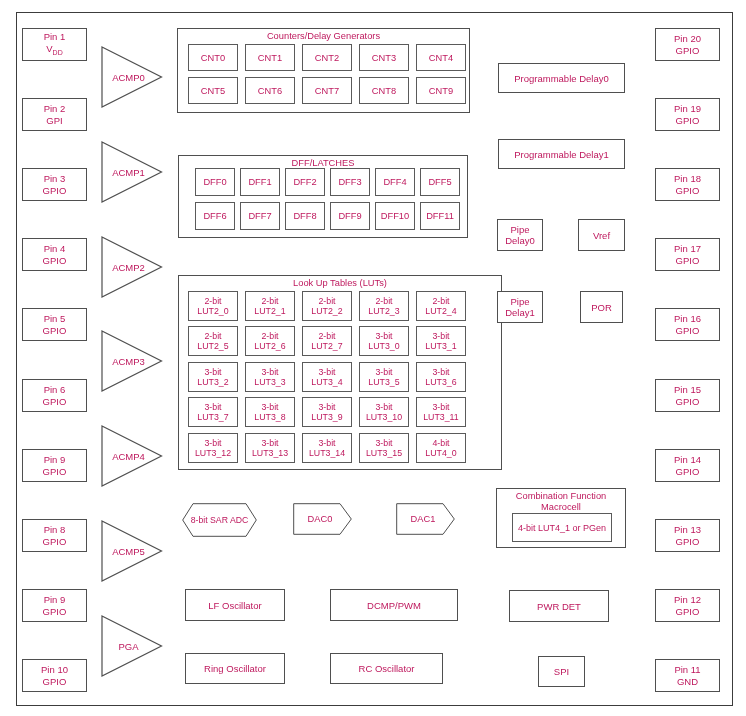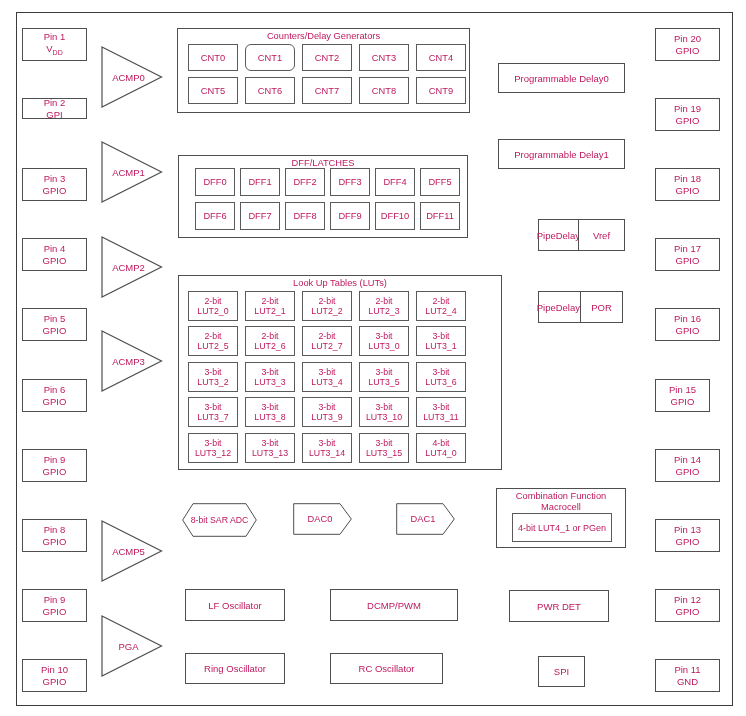--- a/index.html
+++ b/index.html
@@ -17,39 +17,39 @@
   .amplbl{position:absolute;inset:0;display:flex;align-items:center;justify-content:center;
     font-size:9.5px;padding-right:7px;box-sizing:border-box;}
   .gbox{position:absolute;box-sizing:border-box;border:1px solid #4f4f4f;background:#fff;}
   .gtitle{position:absolute;top:2px;left:0;right:0;text-align:center;font-size:9.3px;line-height:10.5px;}
   .cell{position:absolute;box-sizing:border-box;border:1px solid #5a5a5a;background:#fff;
     display:flex;align-items:center;justify-content:center;font-size:9.3px;}
   .cell.two{flex-direction:column;font-size:8.8px;line-height:10.5px;}
   .cl{text-align:center;}
   .sbox{position:absolute;box-sizing:border-box;border:1px solid #4f4f4f;background:#fff;
     display:flex;align-items:center;justify-content:center;font-size:9.5px;}
-  .sbox.two{flex-direction:row;line-height:11px;margin-left:41px;}
+  .sbox.two{flex-direction:column;line-height:11px;}
   .shape{position:absolute;}
   .shape svg{position:absolute;left:0;top:0;}
   .shapelbl{position:absolute;inset:0;display:flex;align-items:center;justify-content:center;font-size:9.3px;}
   .shapelbl.adc{font-size:8.7px;}
   .shapelbl.dac{padding-right:5px;box-sizing:border-box;}
 </style>
 </head>
 <body>
 
 <div id="canvas">
   <div class="outer"></div>
 
   <div class="layer">
       <div class="pin" style="left: 22px; top: 28px; width: 65px; height: 33px;">
         <div>Pin 1</div>
         <div>V<sub>DD</sub></div>
       </div>
-      <div class="pin" style="left: 22px; top: 98px; width: 65px; height: 21px;">
+      <div class="pin" style="left: 22px; top: 98px; width: 65px; height: 33px;">
         <div>Pin 2</div>
         <div>GPI</div>
       </div>
       <div class="pin" style="left: 22px; top: 168px; width: 65px; height: 33px;">
         <div>Pin 3</div>
         <div>GPIO</div>
       </div>
       <div class="pin" style="left: 22px; top: 238px; width: 65px; height: 33px;">
         <div>Pin 4</div>
         <div>GPIO</div>
@@ -93,21 +93,21 @@
         <div>GPIO</div>
       </div>
       <div class="pin" style="left: 655px; top: 238px; width: 65px; height: 33px;">
         <div>Pin 17</div>
         <div>GPIO</div>
       </div>
       <div class="pin" style="left: 655px; top: 308px; width: 65px; height: 33px;">
         <div>Pin 16</div>
         <div>GPIO</div>
       </div>
-      <div class="pin" style="left: 655px; top: 379px; width: 55px; height: 33px;">
+      <div class="pin" style="left: 655px; top: 379px; width: 65px; height: 33px;">
         <div>Pin 15</div>
         <div>GPIO</div>
       </div>
       <div class="pin" style="left: 655px; top: 449px; width: 65px; height: 33px;">
         <div>Pin 14</div>
         <div>GPIO</div>
       </div>
       <div class="pin" style="left: 655px; top: 519px; width: 65px; height: 33px;">
         <div>Pin 13</div>
         <div>GPIO</div>
@@ -139,38 +139,44 @@
           <polygon points="1,1 60.5,31 1,61" fill="#ffffff" stroke="#4f4f4f" stroke-width="1.2"></polygon>
         </svg>
         <div class="amplbl">ACMP2</div>
       </div>
       <div class="amp" style="left: 101px; top: 330px; width: 62px; height: 62px;">
         <svg width="62" height="62" viewBox="0 0 62 62">
           <polygon points="1,1 60.5,31 1,61" fill="#ffffff" stroke="#4f4f4f" stroke-width="1.2"></polygon>
         </svg>
         <div class="amplbl">ACMP3</div>
       </div>
+      <div class="amp" style="left: 101px; top: 425px; width: 62px; height: 62px;">
+        <svg width="62" height="62" viewBox="0 0 62 62">
+          <polygon points="1,1 60.5,31 1,61" fill="#ffffff" stroke="#4f4f4f" stroke-width="1.2"></polygon>
+        </svg>
+        <div class="amplbl">ACMP4</div>
+      </div>
       <div class="amp" style="left: 101px; top: 520px; width: 62px; height: 62px;">
         <svg width="62" height="62" viewBox="0 0 62 62">
           <polygon points="1,1 60.5,31 1,61" fill="#ffffff" stroke="#4f4f4f" stroke-width="1.2"></polygon>
         </svg>
         <div class="amplbl">ACMP5</div>
       </div>
       <div class="amp" style="left: 101px; top: 615px; width: 62px; height: 62px;">
         <svg width="62" height="62" viewBox="0 0 62 62">
           <polygon points="1,1 60.5,31 1,61" fill="#ffffff" stroke="#4f4f4f" stroke-width="1.2"></polygon>
         </svg>
         <div class="amplbl">PGA</div>
       </div>
     </div>
 
   <div class="gbox" style="left:177px;top:28px;width:293px;height:85px">
     <div class="gtitle">Counters/Delay Generators</div>
   <div class="cell" style="left: 10px; top: 15px; width: 50px; height: 27px;">CNT0</div>
-      <div class="cell" style="left: 67px; top: 15px; width: 50px; height: 27px; border-radius: 6px;">CNT1</div>
+      <div class="cell" style="left: 67px; top: 15px; width: 50px; height: 27px;">CNT1</div>
       <div class="cell" style="left: 124px; top: 15px; width: 50px; height: 27px;">CNT2</div>
       <div class="cell" style="left: 181px; top: 15px; width: 50px; height: 27px;">CNT3</div>
       <div class="cell" style="left: 238px; top: 15px; width: 50px; height: 27px;">CNT4</div>
       <div class="cell" style="left: 10px; top: 48px; width: 50px; height: 27px;">CNT5</div>
       <div class="cell" style="left: 67px; top: 48px; width: 50px; height: 27px;">CNT6</div>
       <div class="cell" style="left: 124px; top: 48px; width: 50px; height: 27px;">CNT7</div>
       <div class="cell" style="left: 181px; top: 48px; width: 50px; height: 27px;">CNT8</div>
       <div class="cell" style="left: 238px; top: 48px; width: 50px; height: 27px;">CNT9</div>
     </div>
 

